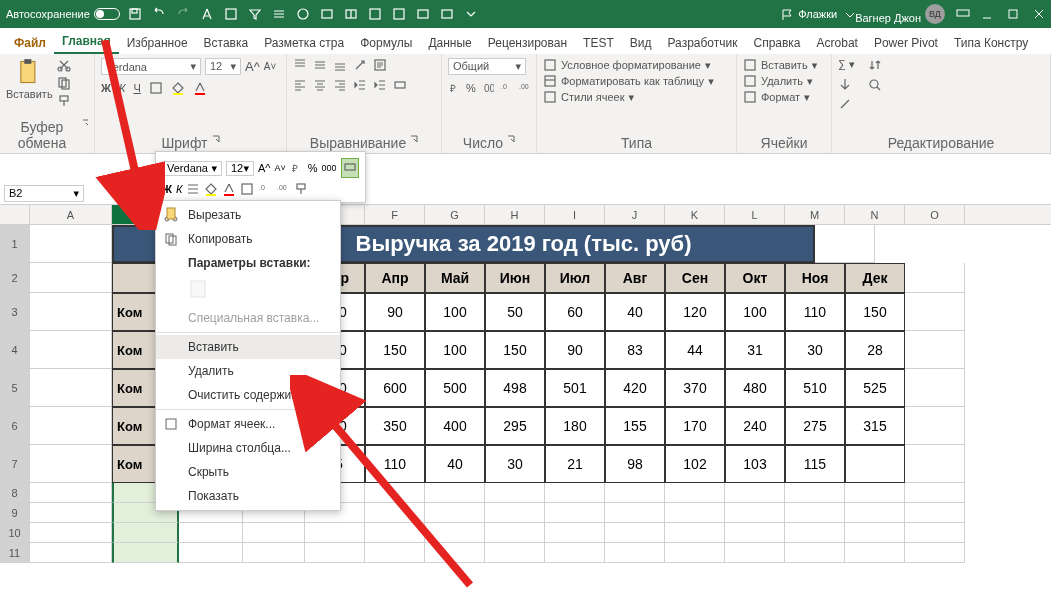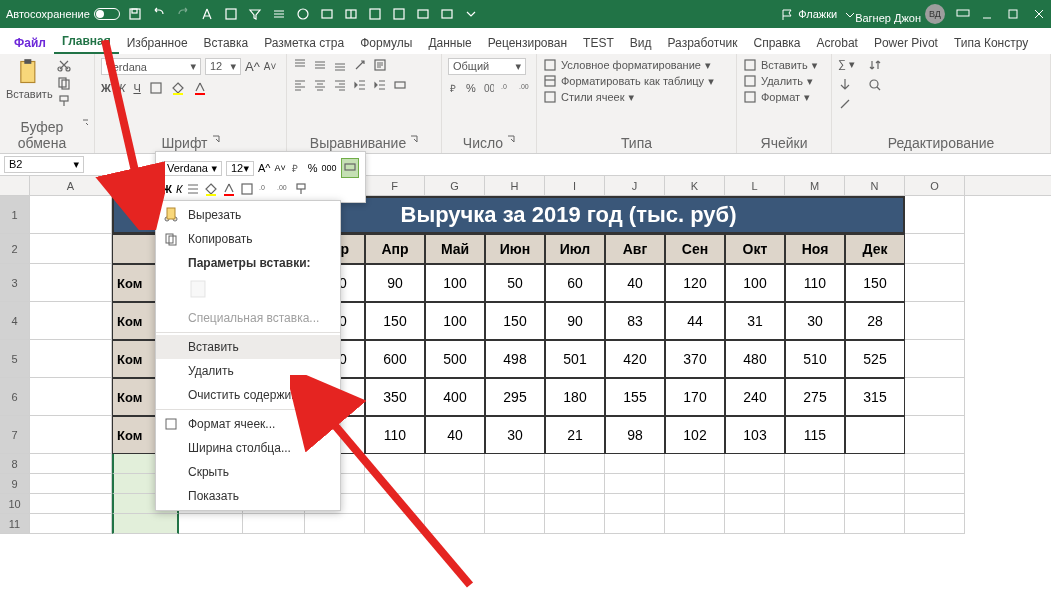--- a/index.html
+++ b/index.html
@@ -17,21 +17,21 @@
 .titlebar-center svg { width: 12px; height: 12px; fill: none; stroke: #fff; }
 .titlebar-right { display: flex; align-items: center; gap: 10px; }
 .user { display: flex; align-items: flex-end; gap: 4px; }
 .avatar { width: 20px; height: 20px; border-radius: 50%; background: #9e9e9e; display: flex; align-items: center; justify-content: center; font-size: 9px; color: #333; }
 .winbtns { display: flex; gap: 14px; }
 .winbtns svg { width: 12px; height: 12px; stroke: #fff; fill: none; }
 
 
 .tabs { background: #fff; height: 26px; display: flex; align-items: end; padding: 0 6px; font-size: 12px; color: #444; }
 .tabs span { padding: 4px 8px; cursor: pointer; }
-.tabs span.file { color: #6d28d9; font-weight: 600; }
+.tabs span.file { color: #a16207; font-weight: 600; }
 .tabs span.active { color: #217346; border-bottom: 2px solid #217346; font-weight: 600; }
 
 
 .ribbon { background: #f3f2f1; height: 100px; display: flex; font-size: 11px; color: #555; border-bottom: 1px solid #d0d0d0; }
 .group { border-right: 1px solid #e1dfdd; padding: 4px 6px 2px; display: flex; flex-direction: column; justify-content: space-between; }
 .group-label { text-align: center; color: #666; font-size: 14px; padding-top: 2px; display: flex; justify-content: center; gap: 4px; }
 .group-label svg { width: 8px; height: 8px; }
 .clipboard { width: 95px; }
 .paste { display: flex; flex-direction: column; align-items: center; gap: 2px; }
 .paste svg { width: 28px; height: 28px; }
@@ -53,21 +53,21 @@
 .styles-col { display: flex; flex-direction: column; gap: 2px; font-size: 11px; }
 .styles-col div { display: flex; gap: 4px; align-items: center; }
 .styles-col svg { width: 14px; height: 14px; }
 .cells { width: 95px; }
 .cells-col { display: flex; flex-direction: column; gap: 2px; font-size: 11px; }
 .cells-col div { display: flex; gap: 4px; align-items: center; }
 .editing { flex: 1; }
 .editing-row { display: flex; gap: 6px; }
 
 
-.namebox-row { height: 22px; display: flex; align-items: center; border-bottom: 1px solid #d0d0d0; }
+.namebox-row { height: 22px; display: flex; align-items: center; border-bottom: 1px solid #d0d0d0; margin-top: 29px; }
 .namebox { width: 80px; border: 1px solid #ccc; padding: 1px 4px; font-size: 11px; display: flex; justify-content: space-between; margin: 0 4px; }
 
 
 .minitoolbar { position: absolute; left: 155px; top: 151px; background: #fff; border: 1px solid #ccc; box-shadow: 0 2px 6px rgba(0,0,0,.2); padding: 4px; font-size: 11px; z-index: 5; }
 .mini-row { display: flex; gap: 4px; align-items: center; padding: 2px; }
 .mini-row svg { width: 14px; height: 14px; }
 .mini-fontbox { border: 1px solid #ccc; padding: 0 4px; width: 60px; display: flex; justify-content: space-between; }
 .mini-sizebox { border: 1px solid #ccc; padding: 0 4px; width: 28px; display: flex; justify-content: space-between; }
 .mini-active { background: #c5e0b4; border: 1px solid #70ad47; padding: 1px; }
 
@@ -588,21 +588,21 @@
     <div class="ch chK">K</div>
     <div class="ch chL">L</div>
     <div class="ch chM">M</div>
     <div class="ch chN">N</div>
     <div class="ch chO">O</div>
   </div>
 
   <div class="row">
     <div class="rh sel">1</div>
     <div class="cell cA"></div>
-    <div class="cell titlecell" style="width:793px;justify-content:center">
+    <div class="cell titlecell" style="width:703px;justify-content:center">
         <span style="padding-left:120px">Выручка за 2019 год (тыс. руб)</span>
       </div>
     <div class="cell cO"></div>
   </div>
 
   <div class="row" style="height:30px">
     <div class="rh sel">2</div>
     <div class="cell cA"></div>
     <div class="cell headercell cB selcol selcoltop"></div>
     <div class="cell headercell cC"></div>

